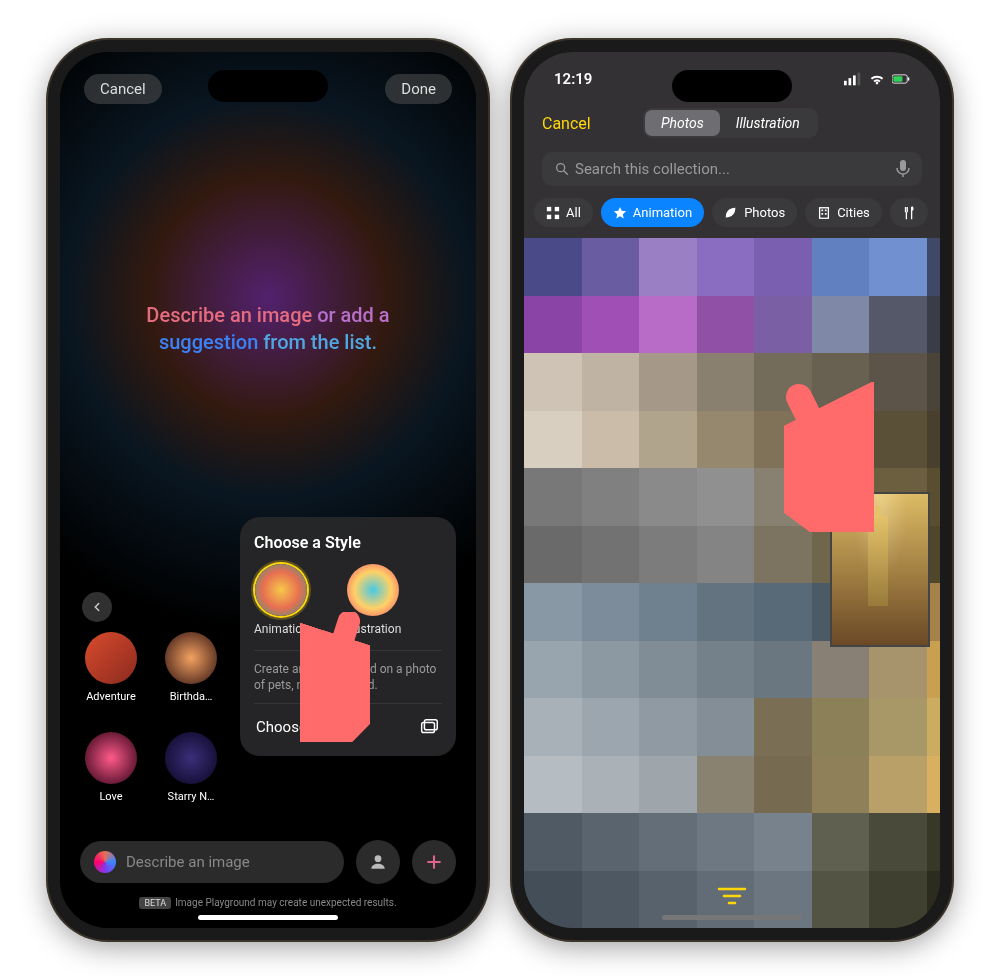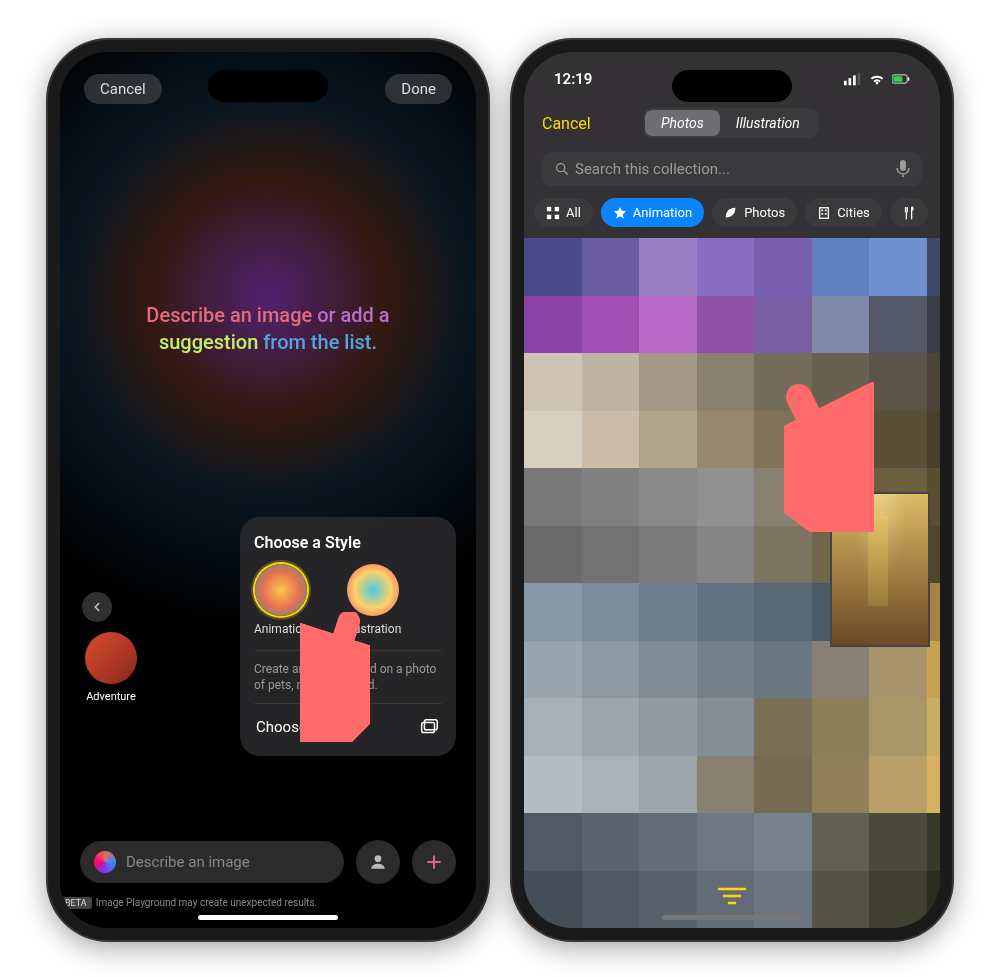--- a/index.html
+++ b/index.html
@@ -81,21 +81,21 @@
     top: 250px;
     width: 100%;
     text-align: center;
     font-size: 20px;
     font-weight: 500;
     padding: 0 30px;
     line-height: 1.35;
   }
   .prompt-text .l1 { color:#e56b7f; }
   .prompt-text .l1b{ color:#b86fc9; }
-  .prompt-text .l2 { color:#bef264;margin-top:8px; }
+  .prompt-text .l2 { color:#3b82f6;margin-top:8px; }
   .prompt-text .l2b{ color:#4fa6e0; }
 
   .chevron-back {
     position: absolute;
     left: 22px;
     top: 540px;
     width: 30px; height: 30px;
     border-radius: 50%;
     background: rgba(60,60,60,0.8);
     display:flex;align-items:center;justify-content:center;
@@ -158,21 +158,21 @@
     position:absolute;bottom:44px;left:20px;right:20px;
     display:flex;align-items:center;gap:12px;z-index:10;
   }
   .input-pill {
     flex:1;background:rgba(50,50,52,0.85);border-radius:24px;
     display:flex;align-items:center;gap:10px;padding:10px 14px;color:#888;font-size:15px;
   }
   .round-btn{width:44px;height:44px;border-radius:50%;background:rgba(50,50,52,0.85);display:flex;align-items:center;justify-content:center;color:#ccc;}
   .siri-icon{width:22px;height:22px;border-radius:50%;background:conic-gradient(#e76f51,#3a86ff,#8338ec,#ff006e,#e76f51);}
 
-  .beta-line{position:absolute;bottom:20px;width:100%;font-size:10px;color:#888;}
+  .beta-line{position:absolute;bottom:20px;width:100%;text-align:center;font-size:10px;color:#888;}
   .beta-badge{background:#444;color:#ddd;padding:1px 5px;border-radius:3px;font-size:9px;margin-right:4px;}
 
   
   .arrow {
     position:absolute;z-index:50;
     width:70px;height:130px;
   }
   .arrow svg{width:100%;height:100%;}
 
   
@@ -255,22 +255,36 @@
       <svg viewBox="0 0 24 24" width="14" height="14">
           <path d="M15 6l-6 6 6 6" stroke="#ccc" stroke-width="2.5" fill="none" stroke-linecap="round"></path>
         </svg>
     </div>
 
     <div class="suggestions">
       <div class="suggestion">
         <div class="circle adventure"></div>
         <div class="label">Adventure</div>
       </div>
-    </div>
-
+      <div class="suggestion">
+        <div class="circle birthday"></div>
+        <div class="label">Birthda…</div>
+      </div>
+    </div>
+
+    <div class="suggestions" style="top:680px">
+      <div class="suggestion">
+        <div class="circle love"></div>
+        <div class="label">Love</div>
+      </div>
+      <div class="suggestion">
+        <div class="circle starry"></div>
+        <div class="label">Starry N…</div>
+      </div>
+    </div>
 
     <div class="panel">
       <h3>Choose a Style</h3>
       <div class="styles">
         <div class="style-opt sel">
           <div class="ball"></div>
           <span>Animation</span>
         </div>
         <div class="style-opt">
           <div class="ball"></div>

